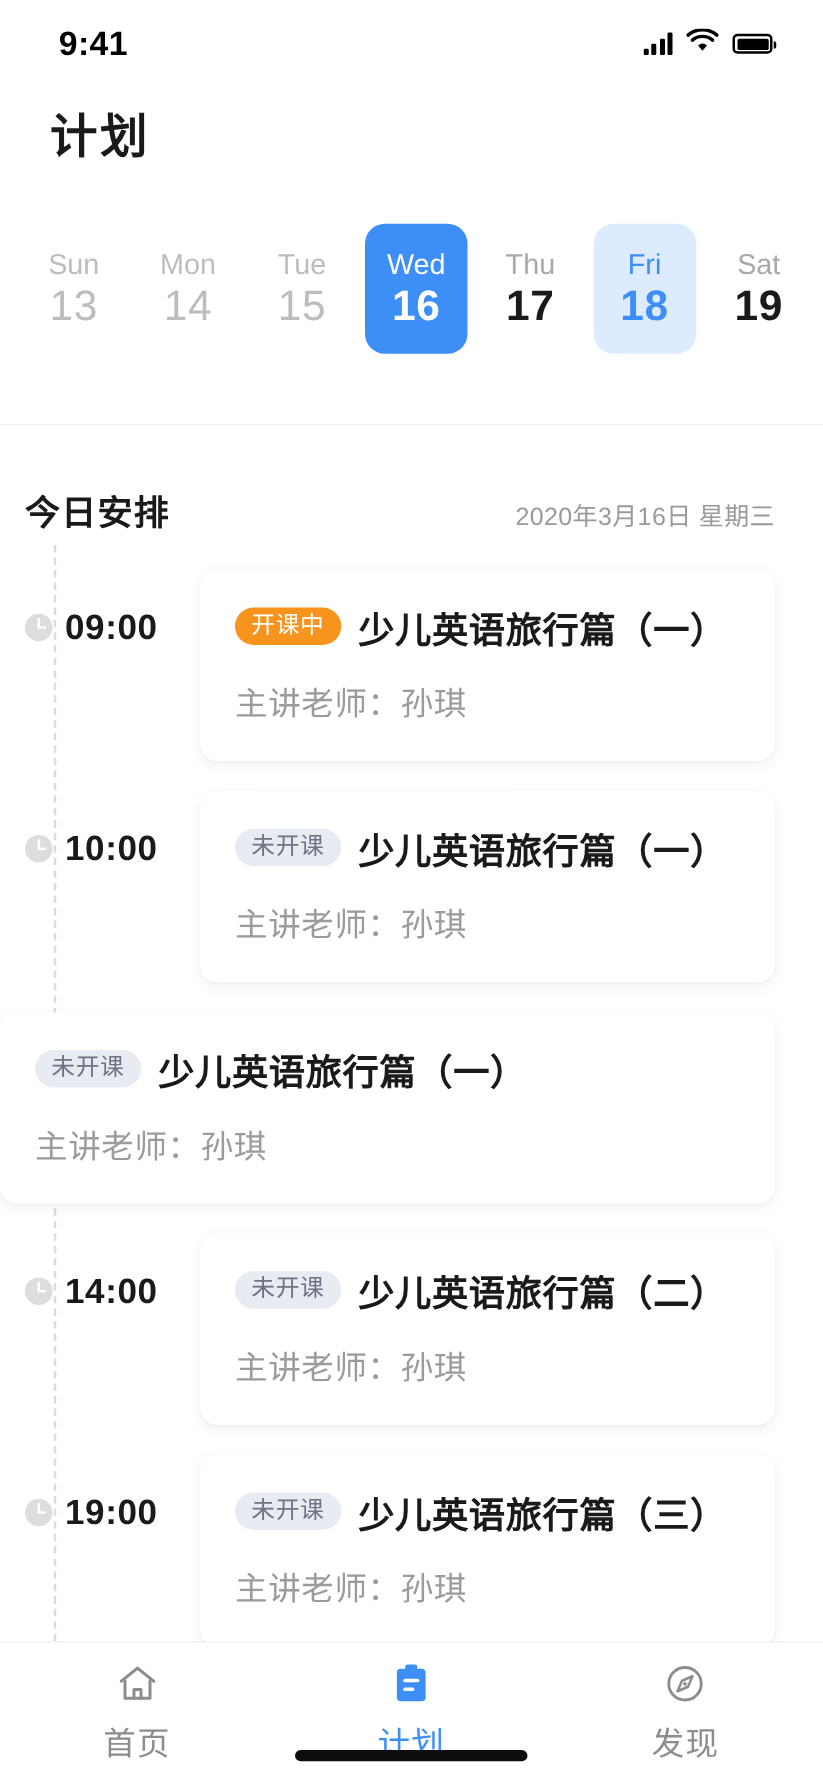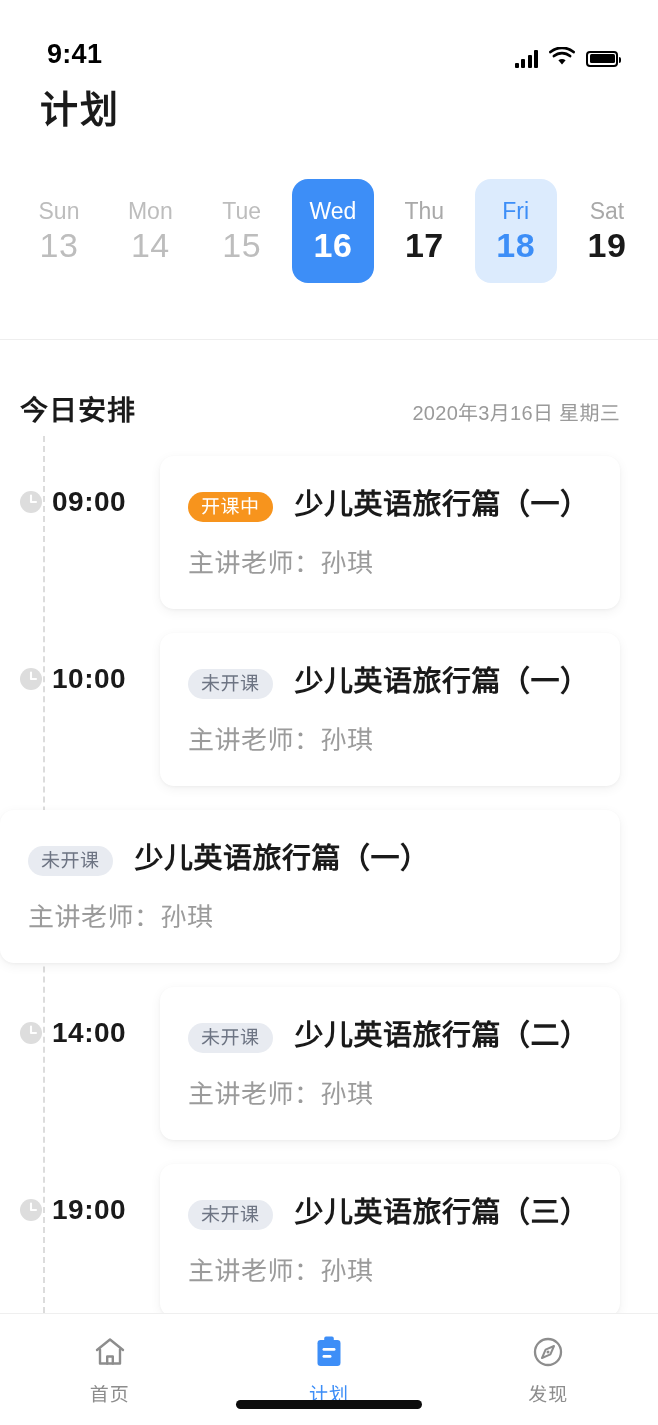--- a/index.html
+++ b/index.html
@@ -24,21 +24,21 @@
     flex-direction: column;
     background: #ffffff;
     position: relative;
   }
 
   
   .status-bar {
     height: 70px;
     flex: 0 0 70px;
     display: flex;
-    align-items: flex-end;
+    align-items: center;
     justify-content: space-between;
     padding: 0 40px 0 47px;
     background: #ffffff;
   }
   .status-time {
     font-size: 27px;
     font-weight: bold;
     letter-spacing: 0.3px;
     color: #000;
   }
@@ -185,22 +185,22 @@
   .card {
     flex: 1 1 auto;
     background: #ffffff;
     border-radius: 14px;
     box-shadow: 0 3px 12px rgba(0,0,0,0.055), 0 1px 3px rgba(0,0,0,0.04);
     padding: 24px 26px 30px 28px;
     min-height: 128px;
   }
   .card-top {
     display: flex;
-    align-items: flex-end;
-    gap: 22px;
+    align-items: center;
+    gap: 14px;
   }
   .badge {
     flex: 0 0 auto;
     font-size: 19px;
     padding: 5px 13px 6px 13px;
     border-radius: 999px;
     line-height: 1;
     letter-spacing: 0.5px;
     white-space: nowrap;
   }
@@ -232,21 +232,21 @@
   .tab-item {
     flex: 1 1 0;
     display: flex;
     flex-direction: column;
     align-items: center;
     justify-content: center;
     gap: 8px;
     cursor: pointer;
     user-select: none;
   }
-  .tab-label { font-size: 19px; color: #8d8d8d; letter-spacing: 1px; }
+  .tab-label { font-size: 26px; color: #8d8d8d; letter-spacing: 1px; }
   .tab-item.active .tab-label { color: #3d8ef7; }
   .tab-icon { width: 38px; height: 38px; display: block; }
 
   .home-indicator {
     position: absolute;
     left: 50%;
     transform: translateX(-50%);
     bottom: 16px;
     width: 186px;
     height: 9px;

